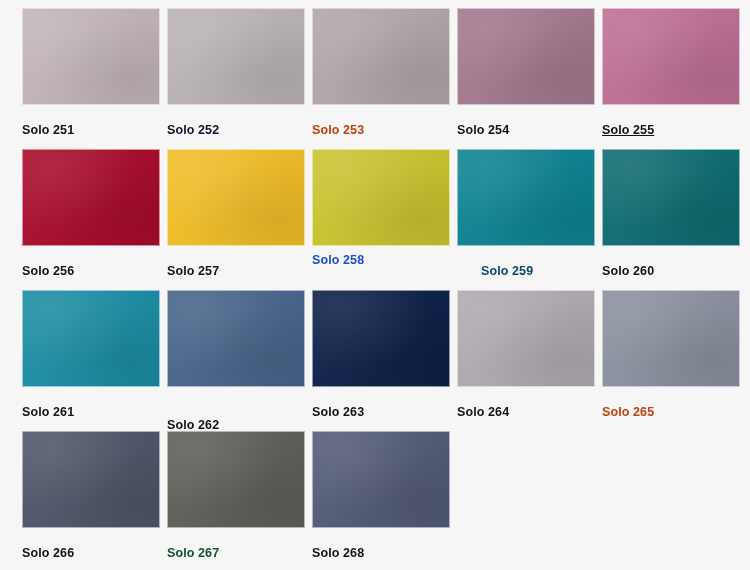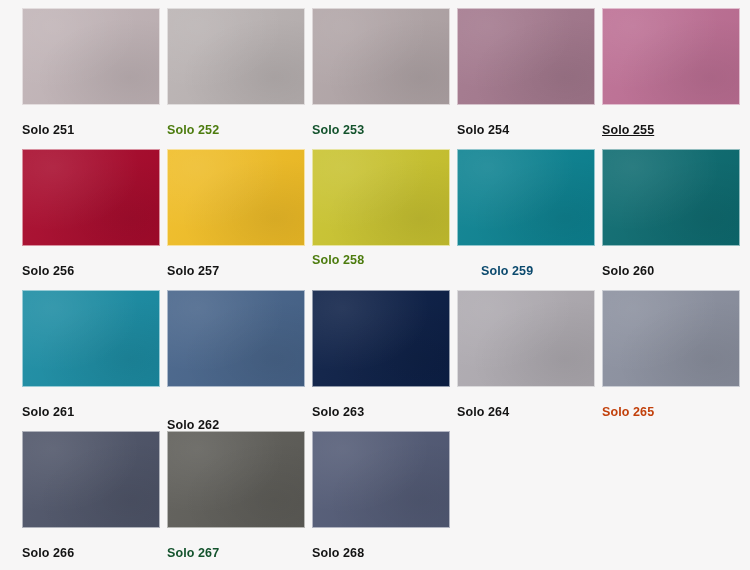--- a/index.html
+++ b/index.html
@@ -69,26 +69,26 @@
 
 <div id="swatch-grid">
 
   <div class="swatch-cell">
     <div class="swatch-chip" style="background-color: rgb(193, 180, 183);"></div>
     <div class="swatch-label" style="color: rgb(20, 20, 20);">Solo 251</div>
   </div>
 
   <div class="swatch-cell">
     <div class="swatch-chip" style="background-color: rgb(186, 179, 179);"></div>
-    <div class="swatch-label" style="color: #4d7c0f;">Solo 252</div>
+    <div class="swatch-label" style="color: #0f172a;">Solo 252</div>
   </div>
 
   <div class="swatch-cell">
     <div class="swatch-chip" style="background-color: rgb(177, 165, 167);"></div>
-    <div class="swatch-label" style="color: #14532d;">Solo 253</div>
+    <div class="swatch-label" style="color: #c2410c;">Solo 253</div>
   </div>
 
   <div class="swatch-cell">
     <div class="swatch-chip" style="background-color: rgb(163, 120, 141);"></div>
     <div class="swatch-label" style="color: rgb(20, 20, 20);">Solo 254</div>
   </div>
 
   <div class="swatch-cell">
     <div class="swatch-chip" style="background-color: rgb(189, 111, 148);"></div>
     <div class="swatch-label" style="color: rgb(20, 20, 20); text-decoration: underline;">Solo 255</div>
@@ -99,21 +99,21 @@
     <div class="swatch-label" style="color: rgb(20, 20, 20);">Solo 256</div>
   </div>
 
   <div class="swatch-cell">
     <div class="swatch-chip" style="background-color: rgb(240, 189, 38);"></div>
     <div class="swatch-label" style="color: rgb(20, 20, 20);">Solo 257</div>
   </div>
 
   <div class="swatch-cell">
     <div class="swatch-chip" style="background-color: rgb(201, 195, 47);"></div>
-    <div class="swatch-label" style="color: #4d7c0f; margin-top: 8px;">Solo 258</div>
+    <div class="swatch-label" style="color: #1d4ed8; margin-top: 8px;">Solo 258</div>
   </div>
 
   <div class="swatch-cell">
     <div class="swatch-chip" style="background-color: rgb(12, 130, 145);"></div>
     <div class="swatch-label" style="color: #0c4a6e; margin-left: 24px;">Solo 259</div>
   </div>
 
   <div class="swatch-cell">
     <div class="swatch-chip" style="background-color: rgb(13, 107, 112);"></div>
     <div class="swatch-label" style="color: rgb(20, 20, 20);">Solo 260</div>

